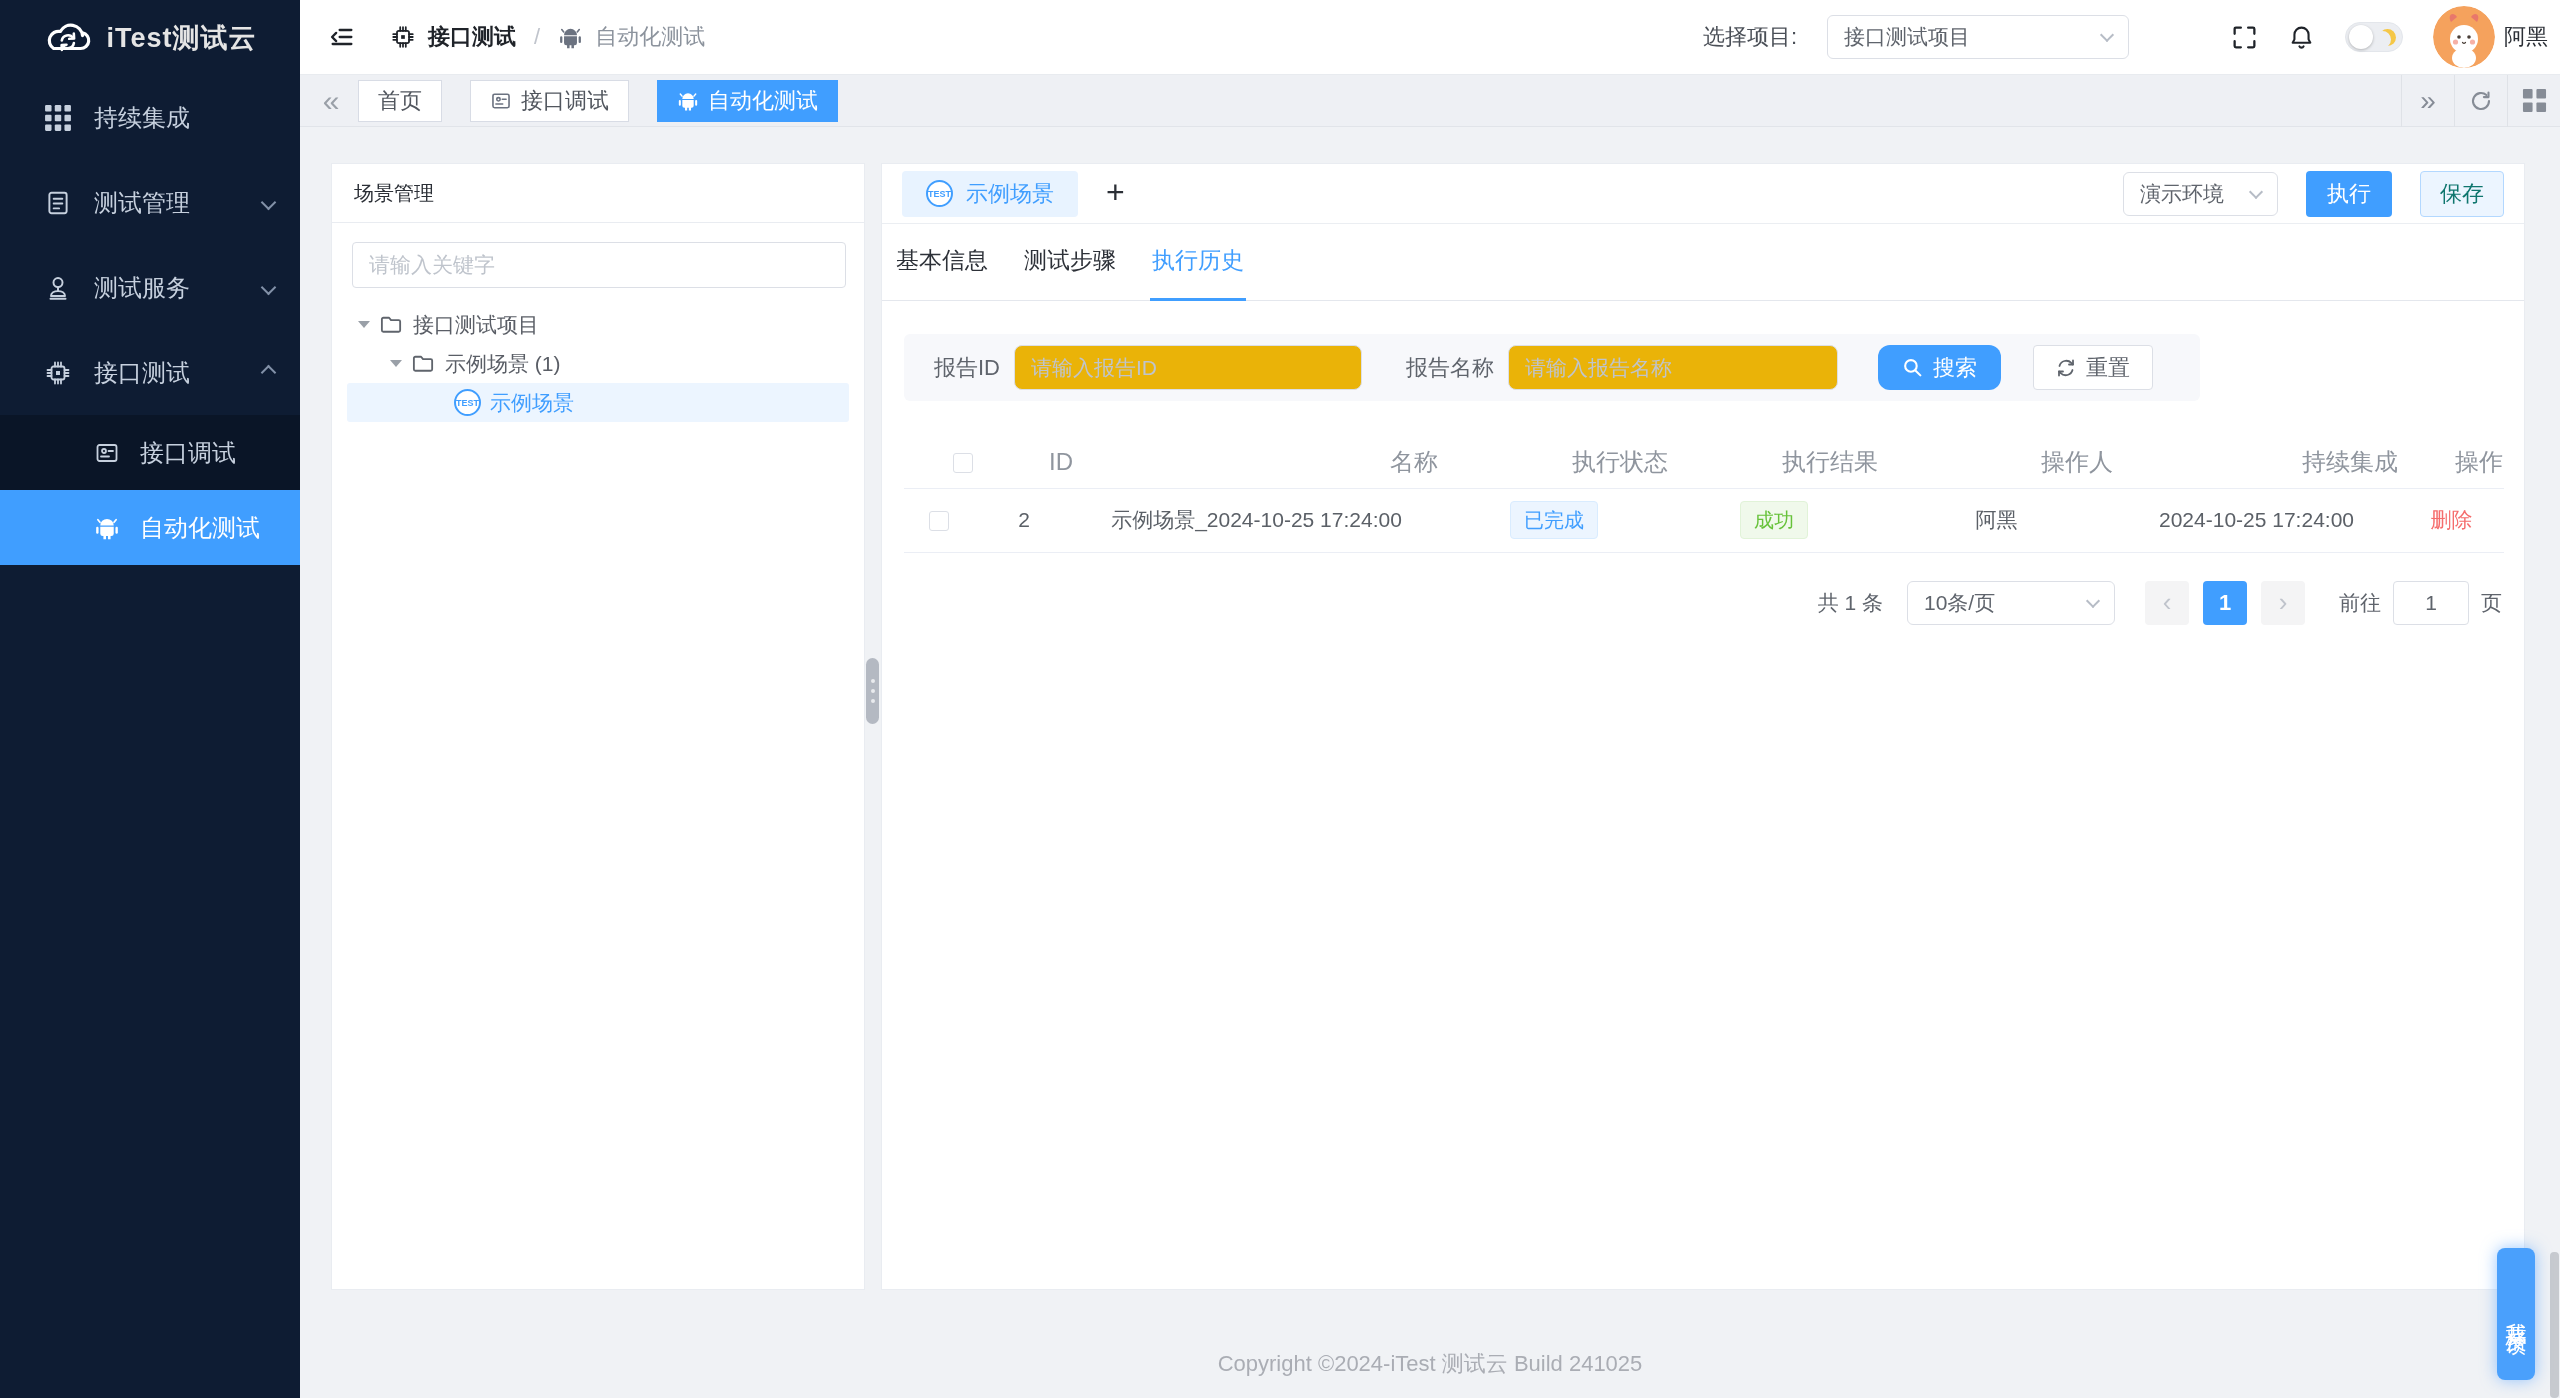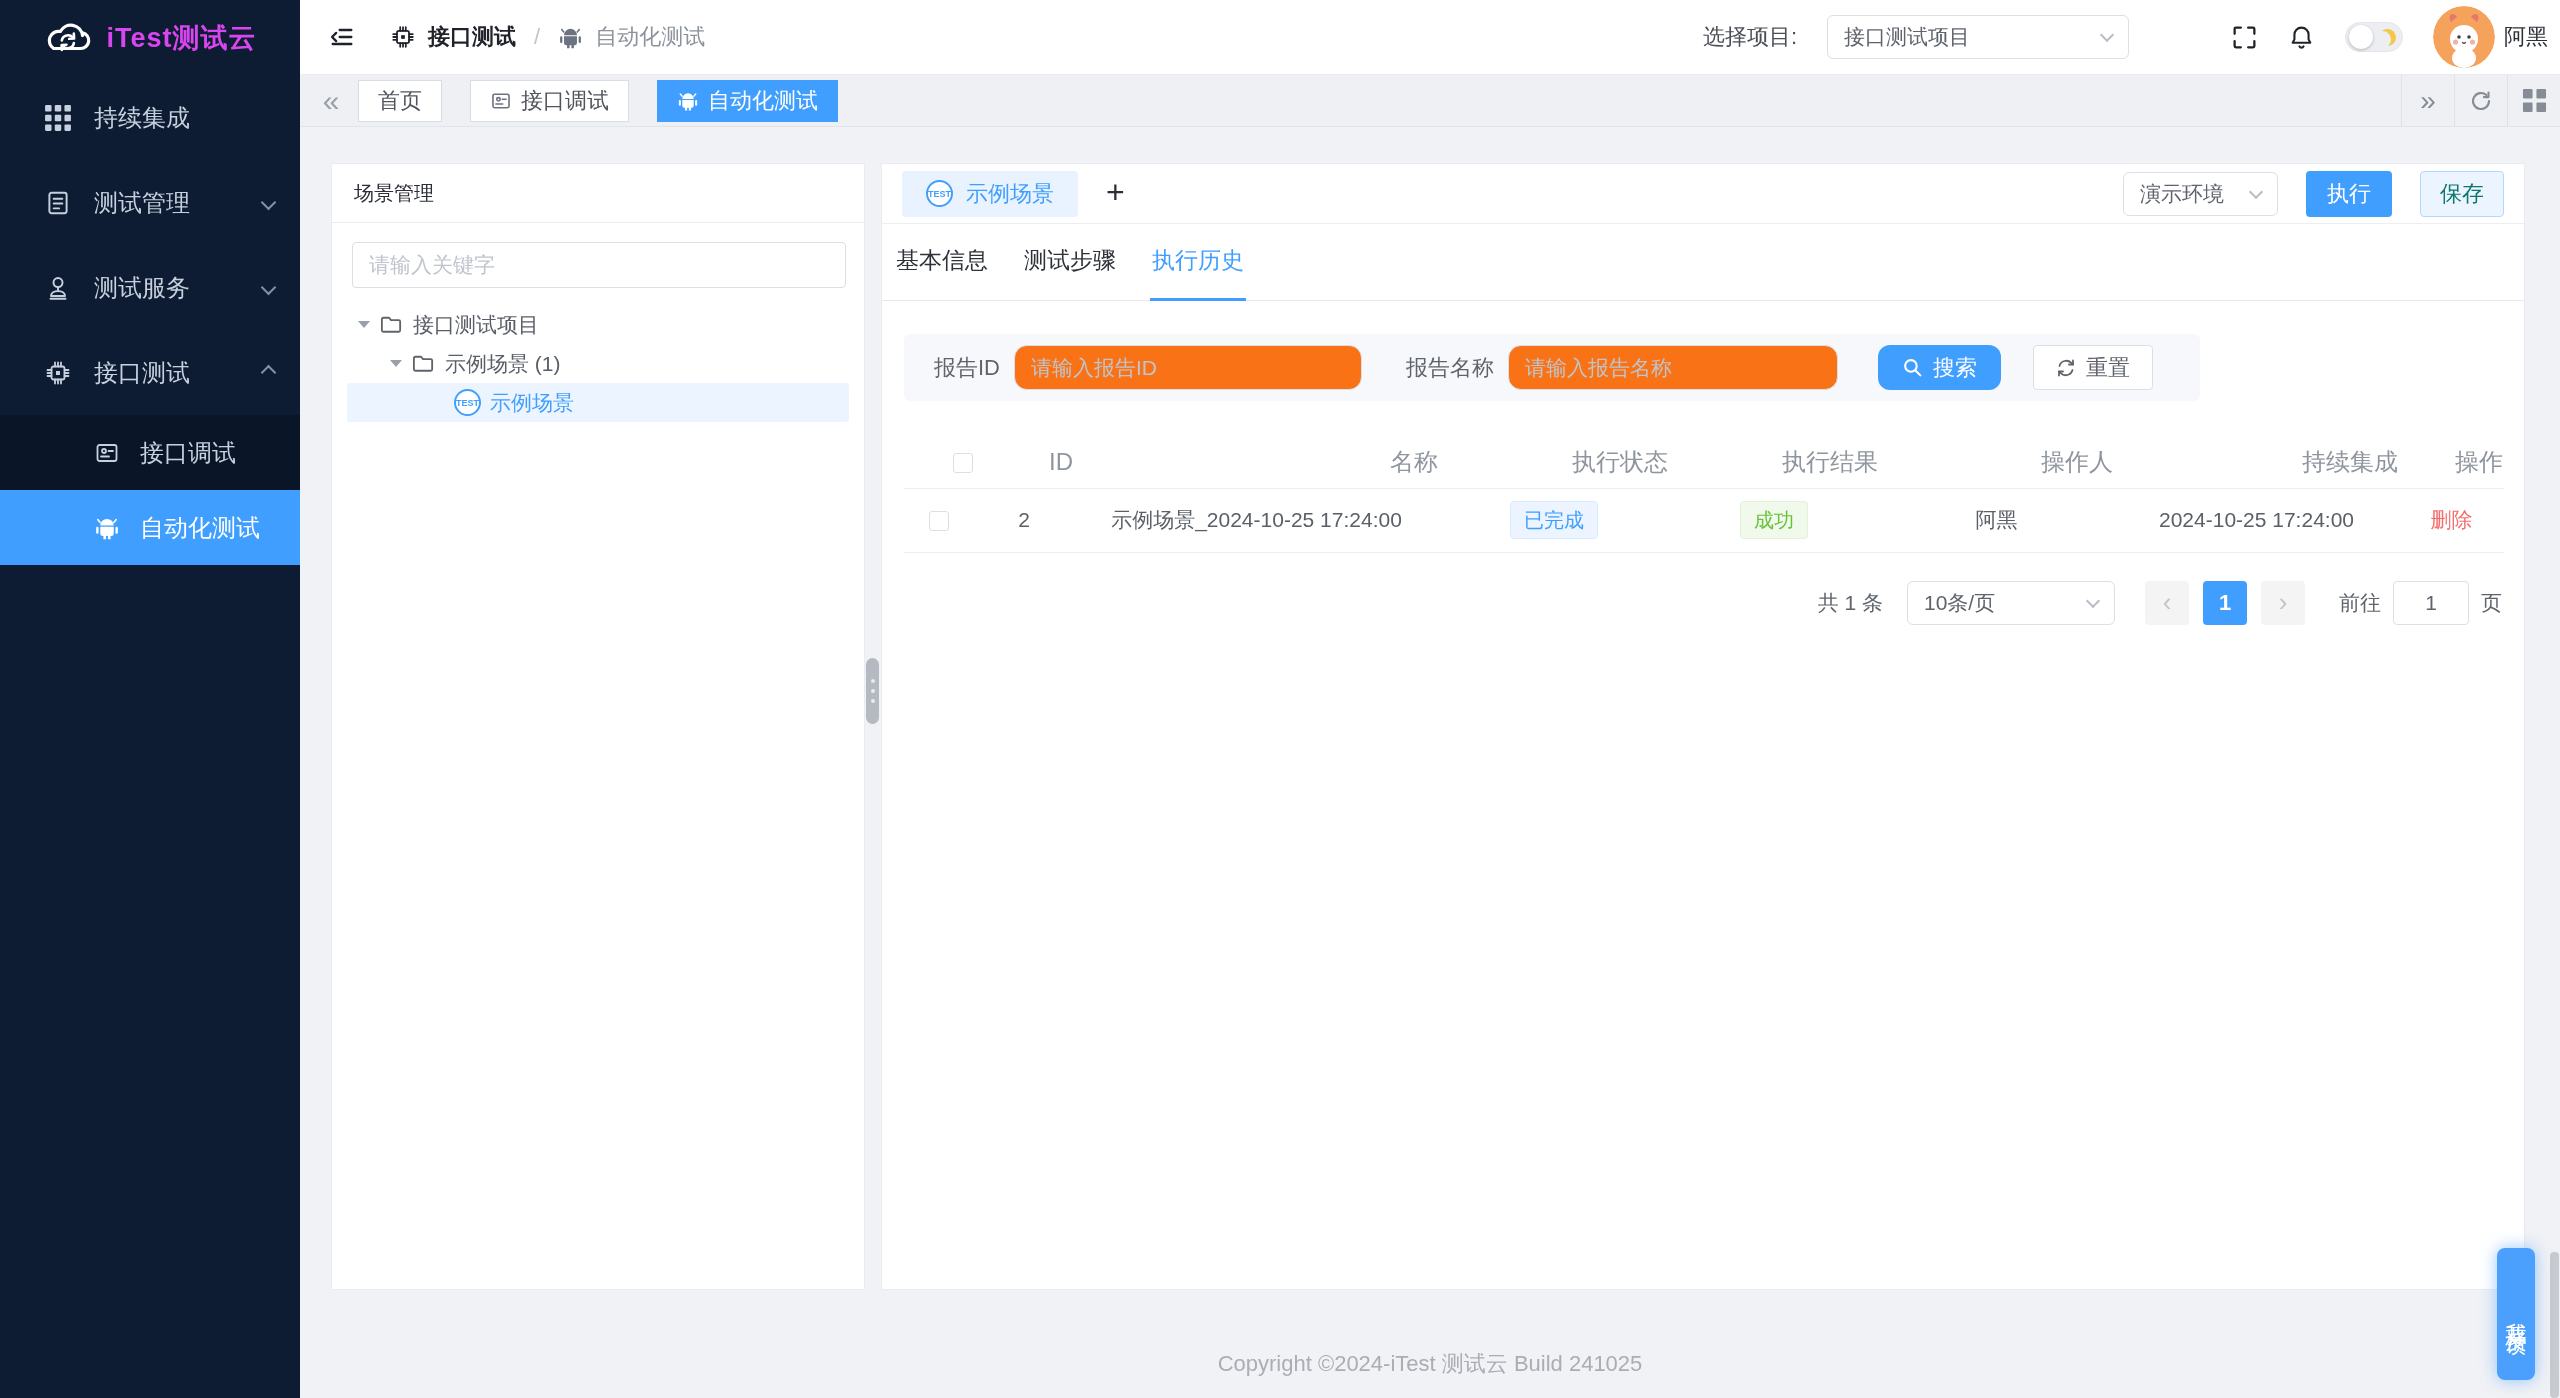--- a/index.html
+++ b/index.html
@@ -6,21 +6,21 @@
   body{
     width:2560px;height:1398px;position:relative;overflow:hidden;
     background:#f0f2f5;color:#303133;
     font-family:"Liberation Sans","DejaVu Sans",sans-serif;
   }
   *{box-sizing:border-box}
   svg{display:block}
 
   
   .sidebar{position:absolute;left:0;top:0;width:300px;height:1398px;background:#0e1c33;z-index:10}
-  .logo{height:75px;display:flex;align-items:center;justify-content:center;gap:13px;color:#d946ef}
+  .logo{height:75px;display:flex;align-items:center;justify-content:center;gap:13px;color:#e5e5e5}
   .logo-text{font-size:27px;font-weight:bold;letter-spacing:1px}
   .menu-item{height:85px;display:flex;align-items:center;gap:22px;padding:0 24px 0 44px;
     color:#c6d0de;font-size:24px;cursor:pointer;position:relative}
   .menu-item .mi-icon{flex:none;color:#c6d0de}
   .menu-item .chev{position:absolute;right:26px;width:11px;height:11px;
     border-right:2px solid #8291a8;border-bottom:2px solid #8291a8}
   .chev.down{transform:rotate(45deg)}
   .chev.up{transform:rotate(225deg)}
   .submenu{background:#0a1527}
   .submenu .menu-item{height:75px;padding-left:94px;gap:20px}
@@ -107,21 +107,21 @@
   .btn-save{width:84px;background:#ecf5ff;border:1px solid #b3d8ff;color:#0f766e}
 
   .ctabs{height:77px;display:flex;align-items:flex-end;padding-left:12px;border-bottom:1px solid #e4e7ed}
   .ctab{margin-right:32px;padding:0 2px 24px;font-size:23px;color:#2d3138;cursor:pointer;position:relative}
   .ctab.active{color:#409eff}
   .ctab.active::after{content:"";position:absolute;left:0;right:0;bottom:-1px;height:3px;background:#409eff}
 
   .filter-bar{margin:33px 0 0 22px;width:1296px;height:67px;background:#f7f8fb;border-radius:6px;
     display:flex;align-items:center;padding:0 30px;font-size:22px;color:#5f646c}
   .f-label{white-space:nowrap}
-  .f-input{height:45px;border:1px solid #dcdfe6;border-radius:13px;background:#f97316;padding:0 16px;
+  .f-input{height:45px;border:1px solid #dcdfe6;border-radius:8px;background:#eab308;padding:0 16px;
     font-size:21px;color:#303133;outline:none;margin-left:14px;
     font-family:"Liberation Sans","DejaVu Sans",sans-serif}
   .f-input::placeholder{color:#bfc4cc}
   .in-id{width:348px}
   .in-name{width:330px}
   .ml44{margin-left:44px}
   .btn-search{height:45px;padding:0 24px;background:#409eff;color:#fff;border-radius:12px;
     display:flex;align-items:center;gap:10px;font-size:22px;margin-left:40px;cursor:pointer}
   .btn-reset{height:45px;padding:0 22px;background:#fff;border:1px solid #dcdfe6;color:#5f646c;
     border-radius:4px;display:flex;align-items:center;gap:10px;font-size:22px;margin-left:32px;cursor:pointer}

